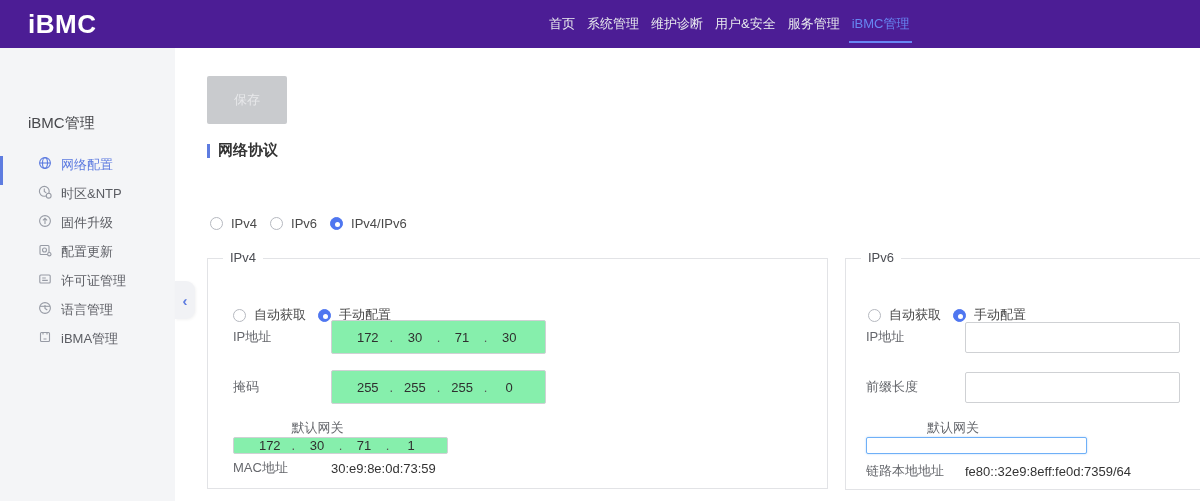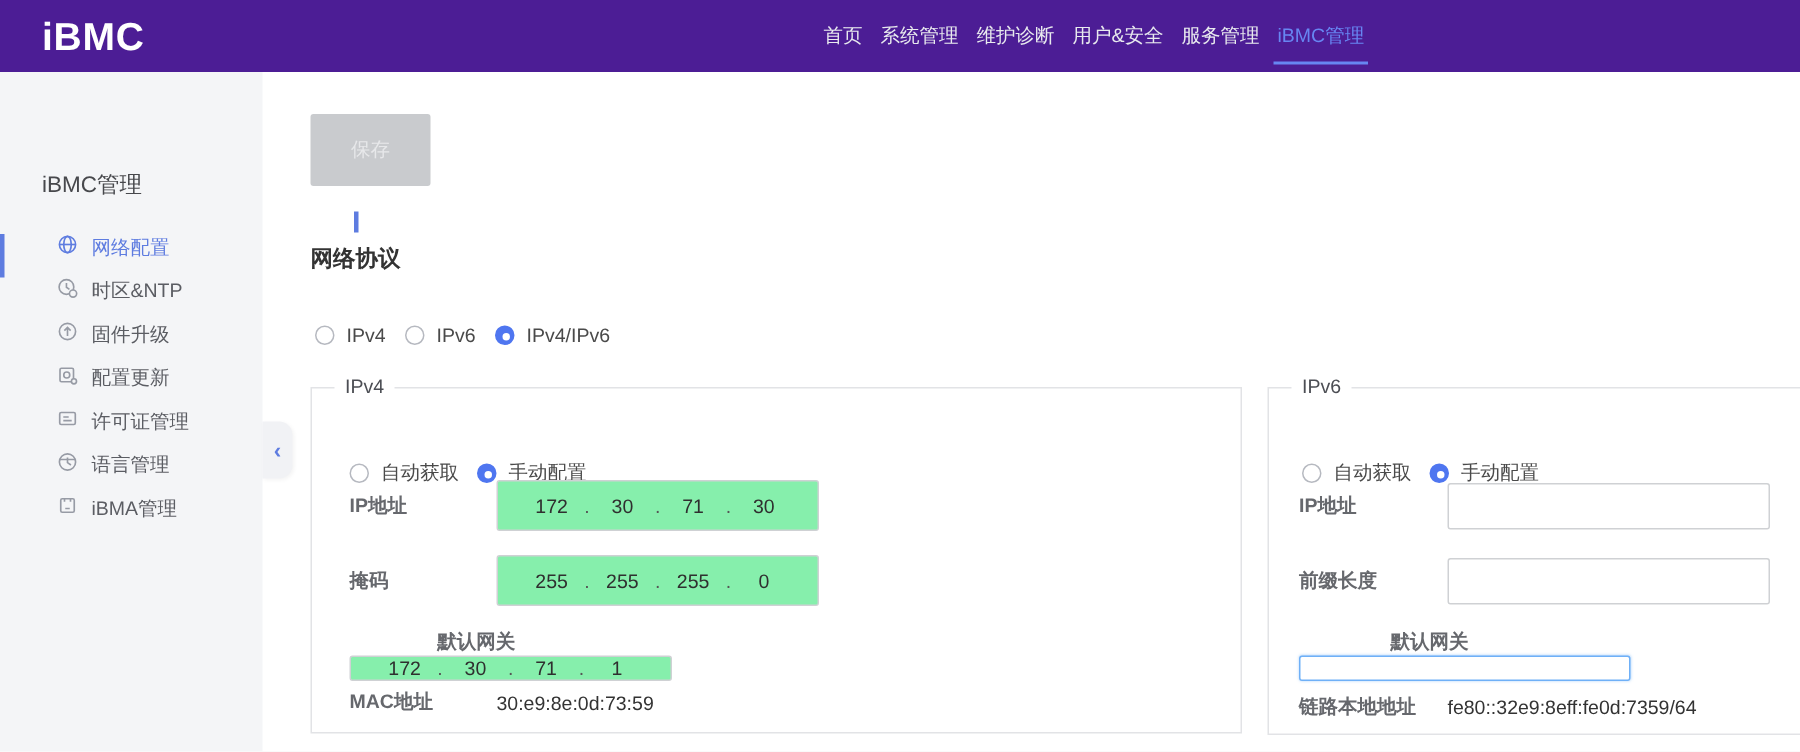--- a/index.html
+++ b/index.html
@@ -31,21 +31,21 @@
                background:#5e7ce0; }
   .collapse-tab { position:absolute; left:175px; top:281px; width:20px; height:38px;
                background:#f1f2f5; border-radius:0 9px 9px 0; display:flex; align-items:center;
                justify-content:center; color:#5e7ce0; font-size:15px; font-weight:bold;
                cursor:pointer; box-shadow:1px 1px 3px rgba(0,0,0,.05); }
 
   
   .save-btn { position:absolute; left:207px; top:60px; width:80px; height:48px;
               background:#c9cbce; color:#e7e8ea; border:none; border-radius:2px;
               font-size:13px; font-family:inherit; cursor:default;margin-top:16px; }
-  .section-head { position:absolute; left:207px; top:141px; display:flex; align-items:center; gap:8px;flex-direction:column; }
+  .section-head { position:absolute; left:207px; top:141px; display:flex; align-items:center; gap:8px; }
   .section-head .bar { width:3px; height:14px; background:#5e7ce0; }
   .section-head .title { font-size:15px; font-weight:bold; color:#333; }
 
   .proto-row { position:absolute; left:210px; top:216px; display:flex; gap:13px; }
   .radio-group { display:flex; align-items:center; gap:8px; cursor:pointer; }
   .radio { position:relative; width:13px; height:13px; border-radius:50%;
            border:1px solid #b6b9c0; background:#fff; flex:0 0 13px; }
   .radio.selected { background:#4f76f0; border-color:#4f76f0; }
   .radio.selected::after { content:""; position:absolute; left:4px; top:4px; width:5px; height:5px;
            border-radius:50%; background:#fff; }
@@ -54,21 +54,21 @@
   .fs { position:absolute; border:1px solid #e2e3e6; background:#fff; }
   .fs-ipv4 { left:207px; top:258px; width:621px; height:231px; }
   .fs-ipv6 { left:845px; top:258px; width:372px; height:232px; }
   .legend { position:absolute; top:-9px; left:15px; background:#fff; padding:0 7px;
             font-size:13px; color:#4c4e54; }
   .mode-row { position:absolute; display:flex; gap:12px; top:30px;margin-top:17px; }
   .fs-ipv4 .mode-row { left:25px; }
   .fs-ipv6 .mode-row { left:22px; }
 
   .field-row { position:absolute; display:flex; align-items:center; }
-  .field-label { font-size:13px; color:#66686d; white-space:nowrap;font-weight:bold; }
+  .field-label { font-size:13px; color:#66686d; white-space:nowrap; }
   .fs-ipv4 .field-row { left:25px; }
   .fs-ipv4 .field-label { width:98px; }
   .fs-ipv6 .field-row { left:20px; }
   .fs-ipv6 .field-label { width:99px; }
 
   .ip-input { width:215px; height:34px; border:1px solid #cfd1d4; border-radius:2px;
               background:#86efac; display:flex; align-items:center; padding:0 14px; cursor:text; }
   .octet { flex:1; text-align:center; font-size:13px; color:#2f2f2f; }
   .dot { color:#555; font-size:13px; }
 

